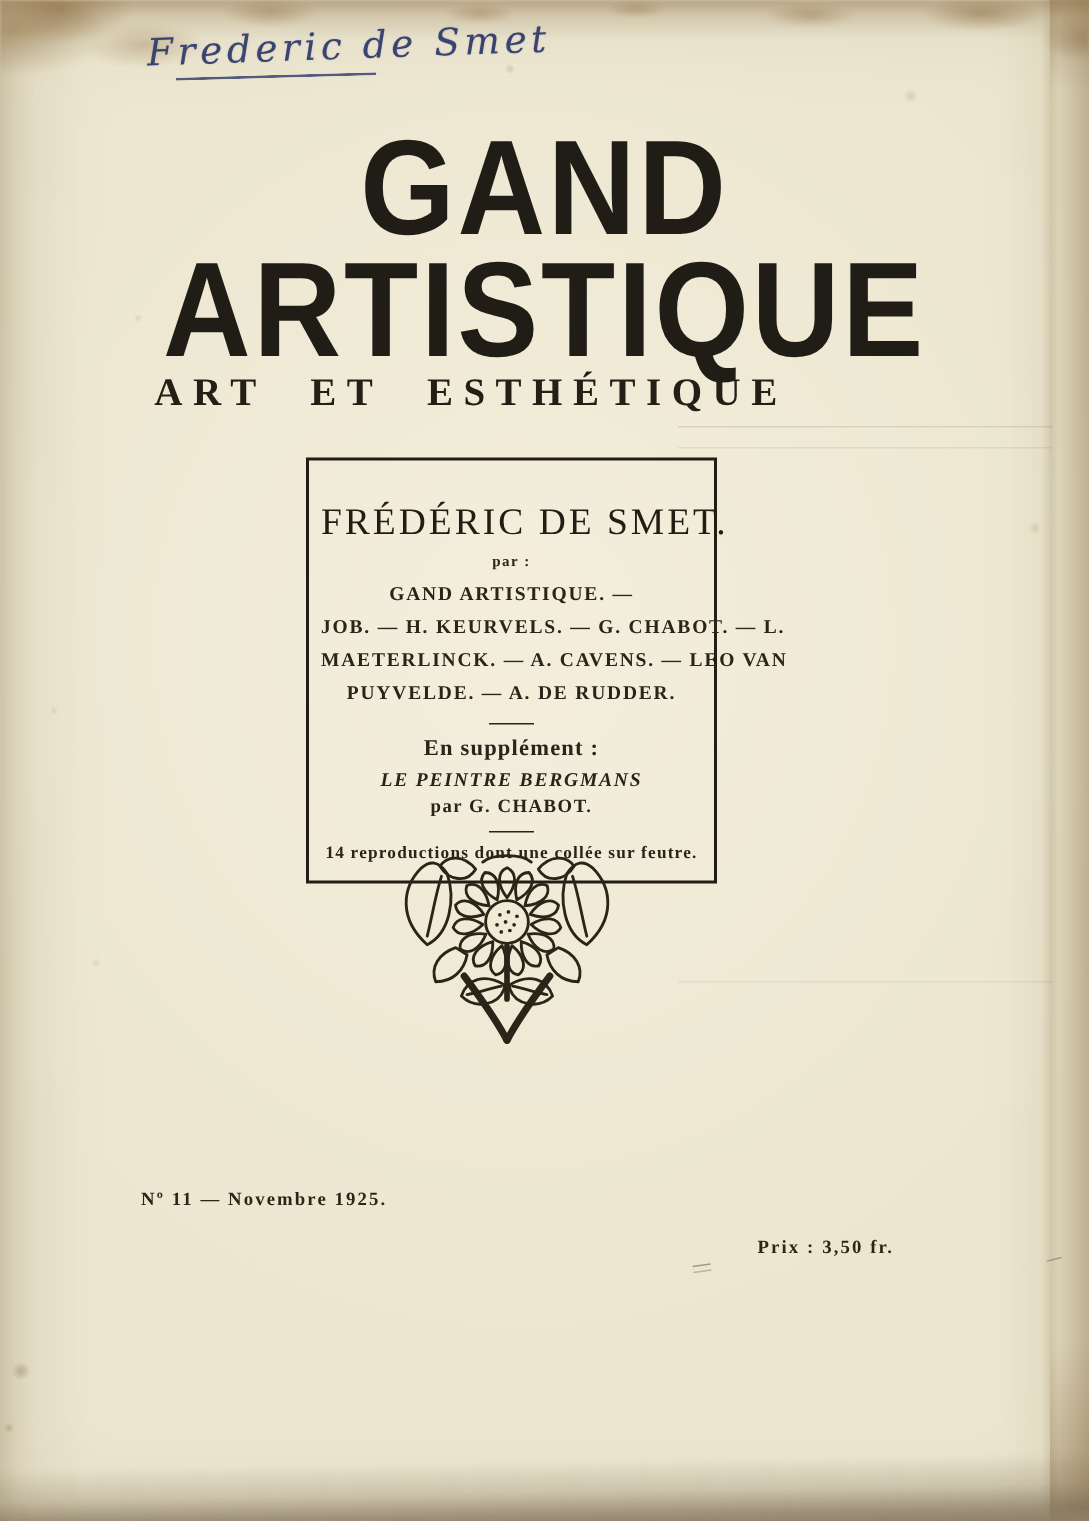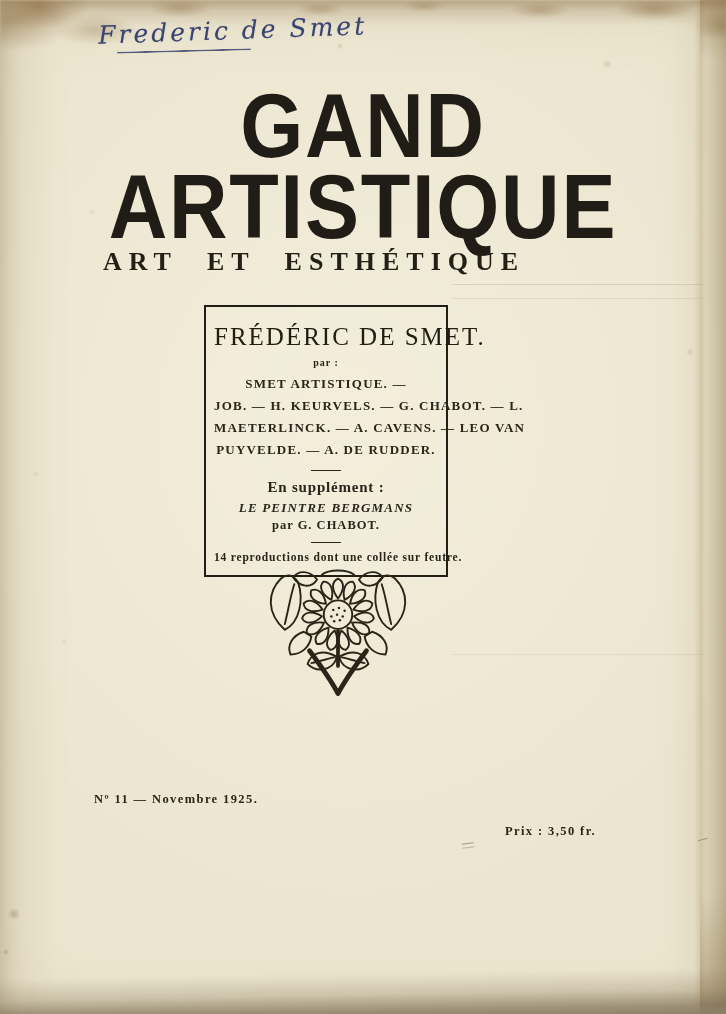--- a/index.html
+++ b/index.html
@@ -117,25 +117,25 @@
     font-family:"Liberation Serif", serif;
     font-weight:bold;
     font-size:26px;
     letter-spacing:7px;
     word-spacing:16px;
     color:#241f16;
   }
 
   
   .contents-box{
-    position:absolute;left:204px;top:305px;width:244px;
+    position:absolute;left:204px;top:305px;width:274px;
     border:2.5px solid #221d15;
     background:rgba(255,250,235,0.10);
     text-align:center;
-    padding:12px 8px 12px 8px;
+    padding:24px 8px 12px 8px;
     box-sizing:border-box;
   }
   .contents-heading{
     font-size:25px;
     letter-spacing:2px;
     color:#221c12;
     margin:4px 0 6px 0;
     white-space:nowrap;
   }
   .par-label{
@@ -186,21 +186,21 @@
 
   <div class="masthead">
     <div>GAND</div>
     <div>ARTISTIQUE</div>
   </div>
   <div class="subtitle">ART ET ESTHÉTIQUE</div>
 
   <div class="contents-box">
     <div class="contents-heading">FRÉDÉRIC DE SMET.</div>
     <div class="par-label">par :</div>
-    <div class="contrib-line">SMET ARTISTIQUE. —</div>
+    <div class="contrib-line">GAND ARTISTIQUE. —</div>
     <div class="contrib-line">JOB. — H. KEURVELS. — G. CHABOT. — L.</div>
     <div class="contrib-line">MAETERLINCK. — A. CAVENS. — LEO VAN</div>
     <div class="contrib-line">PUYVELDE. — A. DE RUDDER.</div>
     <div class="box-rule"></div>
     <div class="supp-label">En supplément :</div>
     <div class="supp-title">LE PEINTRE BERGMANS</div>
     <div class="supp-author">par G. CHABOT.</div>
     <div class="box-rule"></div>
     <div class="repro-note">14 reproductions dont une collée sur feutre.</div>
   </div>

